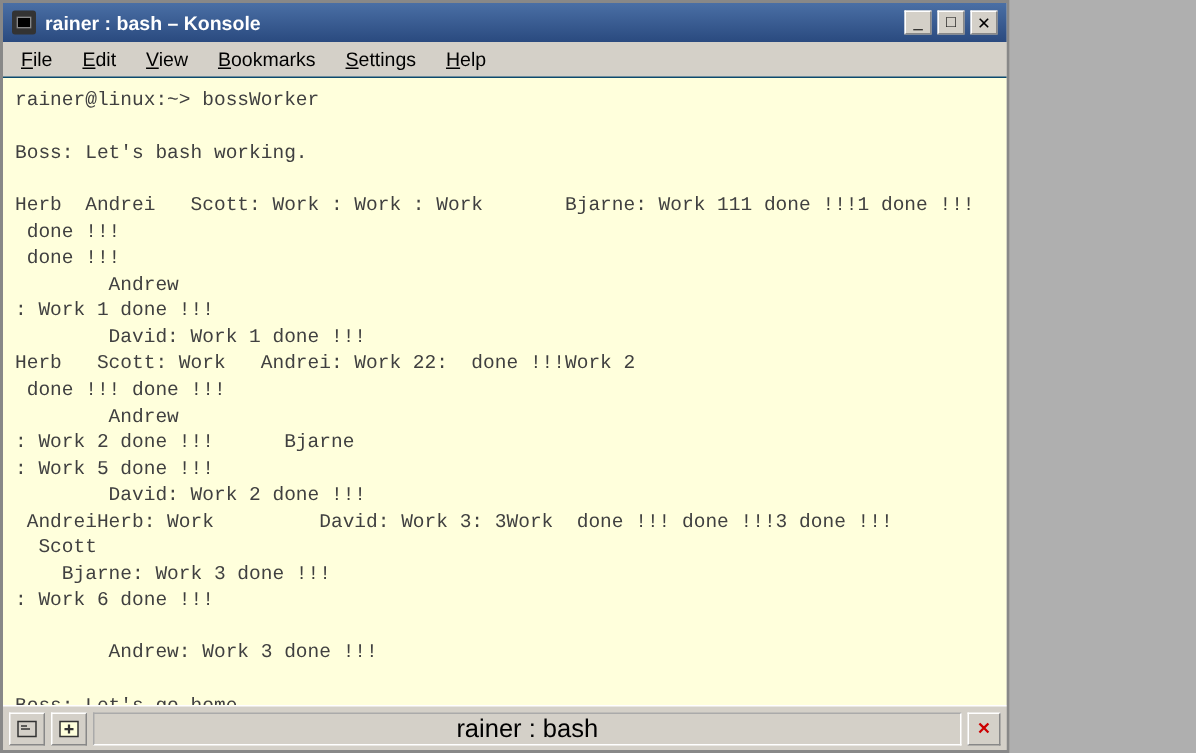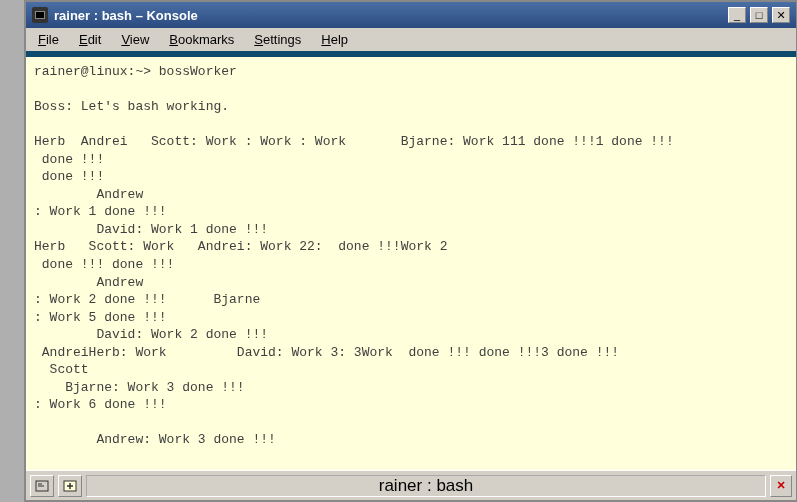--- a/index.html
+++ b/index.html
@@ -1,39 +1,39 @@
 <!DOCTYPE html>
 <html><head>
   <meta charset="utf-8">
   <style>
     * { margin: 0; padding: 0; box-sizing: border-box; }
     body { width: 797px; height: 502px; overflow: hidden; font-family: sans-serif; background: #afafaf; }
 
-    .window { width: 774px; height: 502px; display: flex; flex-direction: column; border: 2px solid #888; background: #d4d0c8; margin-left: 24px; }
+    .window { width: 673px; height: 502px; display: flex; flex-direction: column; border: 2px solid #888; background: #d4d0c8; }
 
     .title-bar {
       display: flex; align-items: center; justify-content: space-between;
       background: linear-gradient(to bottom, #4a6fa5, #2a4a7f);
       padding: 3px 6px; height: 26px;
     }
     .title-bar-left { display: flex; align-items: center; gap: 6px; }
     .title-icon { width: 16px; height: 16px; background: #333; border-radius: 2px; display: flex; align-items: center; justify-content: center; }
     .title-icon-inner { width: 10px; height: 8px; background: #000; border: 1px solid #888; }
     .title-text { color: white; font-size: 13px; font-weight: bold; }
     .title-buttons { display: flex; gap: 4px; }
     .title-btn {
       width: 18px; height: 16px; background: #d4d0c8;
       border: 1px solid #888; border-top-color: #fff; border-left-color: #fff;
       display: flex; align-items: center; justify-content: center;
       font-size: 11px; cursor: pointer; color: #000;
     }
 
     .menu-bar {
       display: flex; background: #d4d0c8; padding: 2px 4px; gap: 4px;
-      border-bottom: 6px solid #0c4a6e;
+      border-bottom: 1px solid #0c4a6e;
     }
     .menu-item { padding: 2px 8px; font-size: 13px; cursor: pointer; color: #000; }
     .menu-item span { text-decoration: none; }
     .menu-item .underline { text-decoration: underline; }
 
     .terminal-area {
       flex: 1; background: #ffffdc; padding: 6px 8px;
       font-family: 'Courier New', Courier, monospace; font-size: 13px;
       color: #404040; overflow: hidden; line-height: 1.35;
     }

